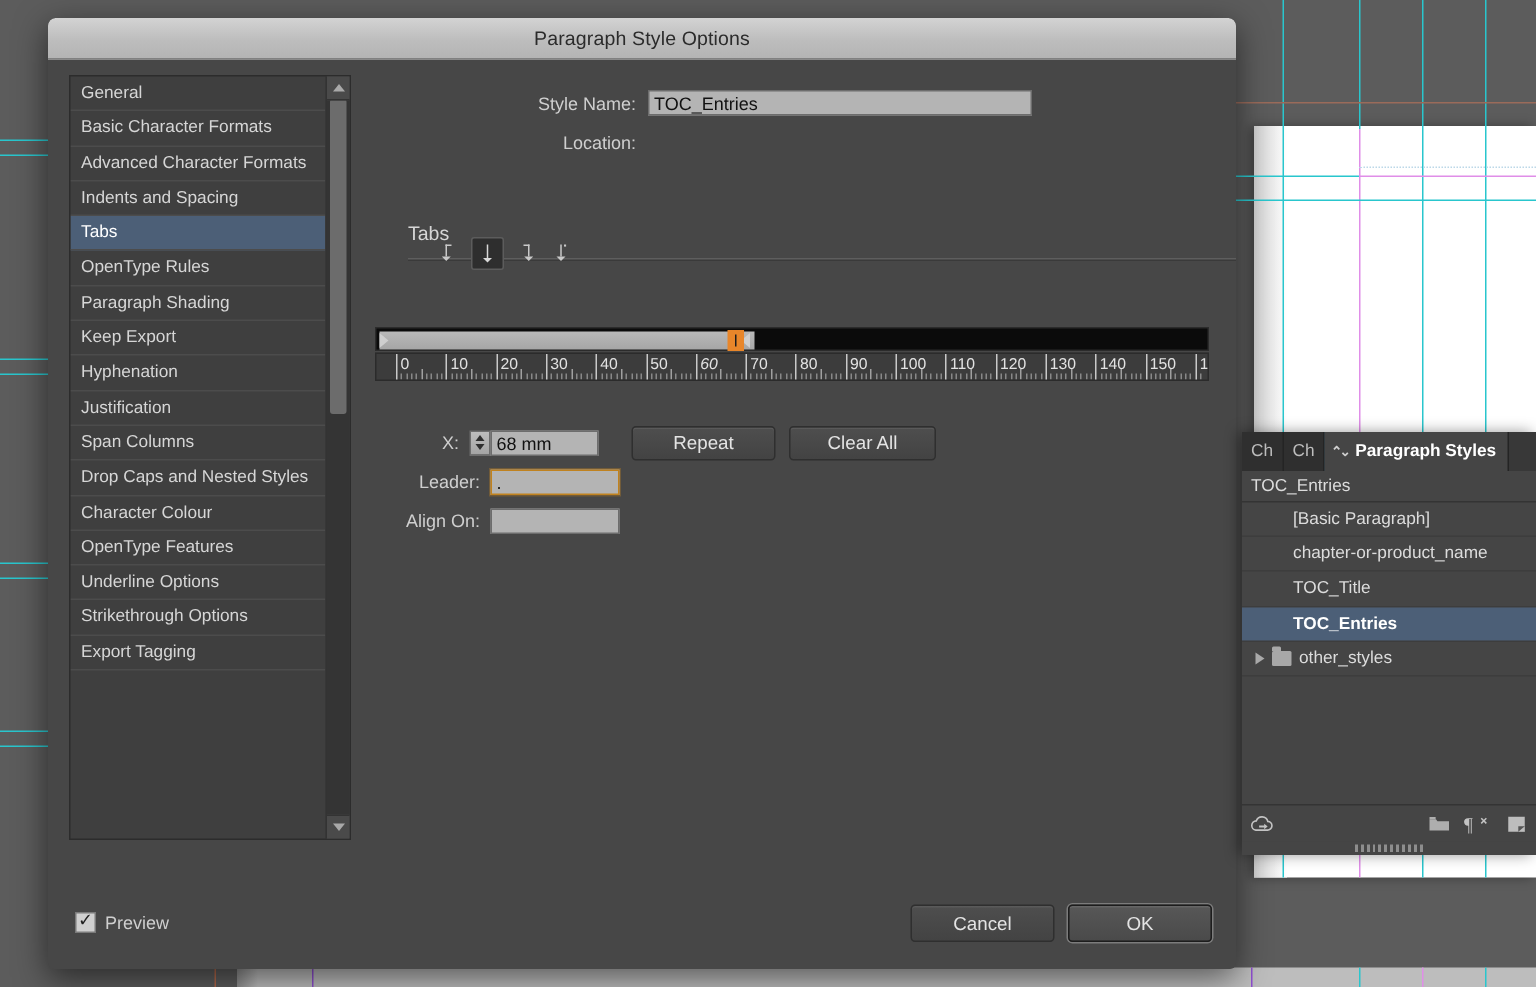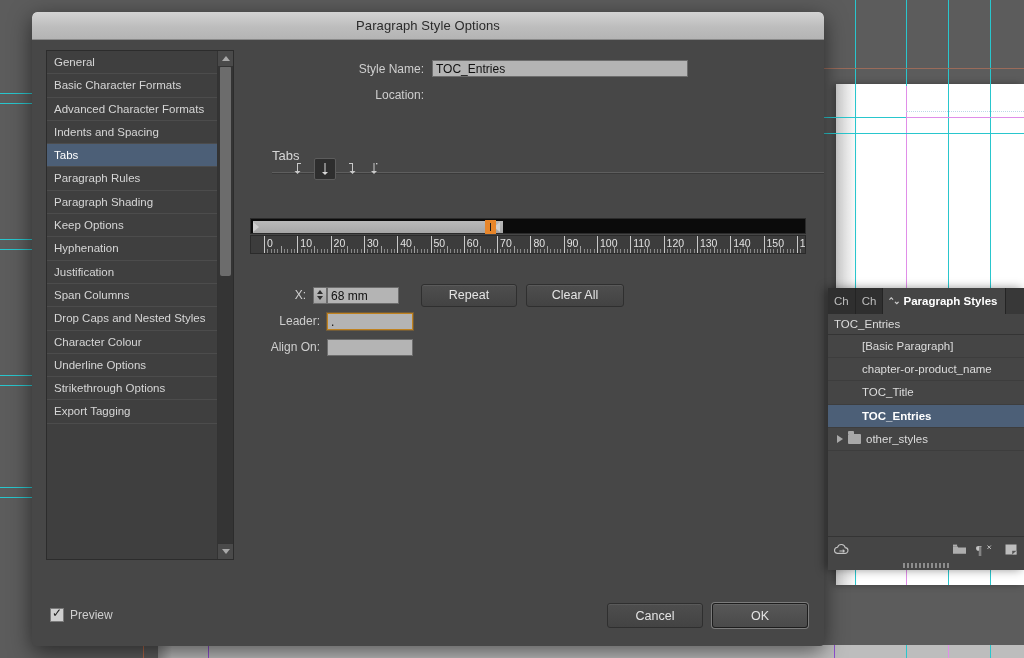--- a/index.html
+++ b/index.html
@@ -389,28 +389,29 @@
       <div class="title">Paragraph Style Options</div>
     </div>
 
     <div class="sidebar-wrap">
       <div class="sidebar-list" id="sidebar-list">
           <div class="side-item">General</div>
           <div class="side-item">Basic Character Formats</div>
           <div class="side-item">Advanced Character Formats</div>
           <div class="side-item">Indents and Spacing</div>
           <div class="side-item selected">Tabs</div>
-          <div class="side-item">Paragraph Rules</div>
+          <div class="side-item">OpenType Rules</div>
           <div class="side-item">Paragraph Shading</div>
-          <div class="side-item">Keep Options</div>
+          <div class="side-item">Keep Export</div>
           <div class="side-item">Hyphenation</div>
           <div class="side-item">Justification</div>
           <div class="side-item">Span Columns</div>
           <div class="side-item">Drop Caps and Nested Styles</div>
           <div class="side-item">Character Colour</div>
+          <div class="side-item">OpenType Features</div>
           <div class="side-item">Underline Options</div>
           <div class="side-item">Strikethrough Options</div>
           <div class="side-item">Export Tagging</div>
         </div>
       <div class="sidebar-scroll">
         <div class="sb-track"></div>
         <div class="sb-thumb"></div>
         <div class="sb-arrow up">
             <i></i>
           </div>
@@ -533,21 +534,21 @@
             <div class="tick-minor" style="left: 182.83px;"></div>
             <div class="tick-minor" style="left: 186.16px;"></div>
             <div class="tick-minor" style="left: 189.49px;"></div>
             <div class="tick-minor" style="left: 192.82px;"></div>
             <div class="tick-mid" style="left: 196.15px;"></div>
             <div class="tick-minor" style="left: 199.48px;"></div>
             <div class="tick-minor" style="left: 202.81px;"></div>
             <div class="tick-minor" style="left: 206.14px;"></div>
             <div class="tick-minor" style="left: 209.47px;"></div>
             <div class="tick-major" style="left: 212.8px;"></div>
-            <div class="tick-label" style="left: 215.8px;">60</div>
+            <div class="tick-label" style="left: 215.8px; font-style: italic;">60</div>
             <div class="tick-minor" style="left: 216.13px;"></div>
             <div class="tick-minor" style="left: 219.46px;"></div>
             <div class="tick-minor" style="left: 222.79px;"></div>
             <div class="tick-minor" style="left: 226.12px;"></div>
             <div class="tick-mid" style="left: 229.45px;"></div>
             <div class="tick-minor" style="left: 232.78px;"></div>
             <div class="tick-minor" style="left: 236.11px;"></div>
             <div class="tick-minor" style="left: 239.44px;"></div>
             <div class="tick-minor" style="left: 242.77px;"></div>
             <div class="tick-major" style="left: 246.1px;"></div>

